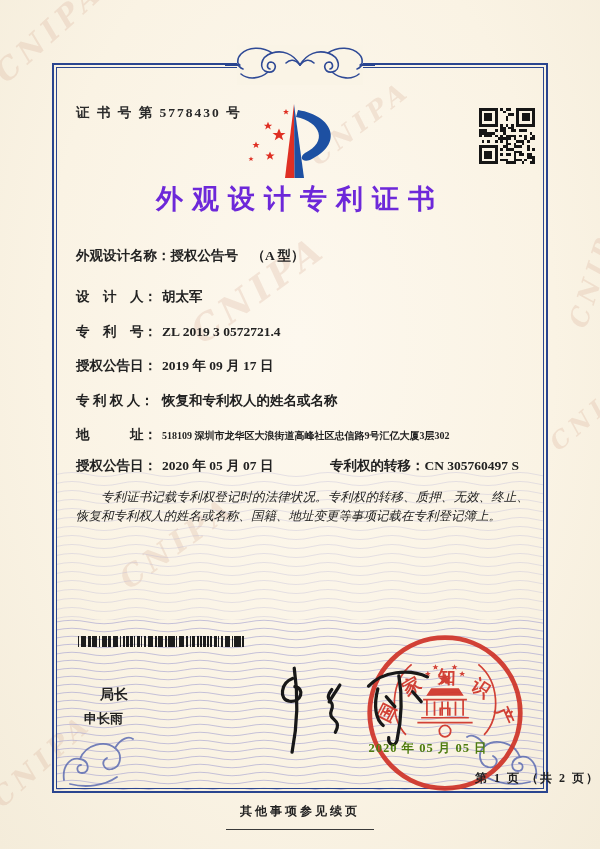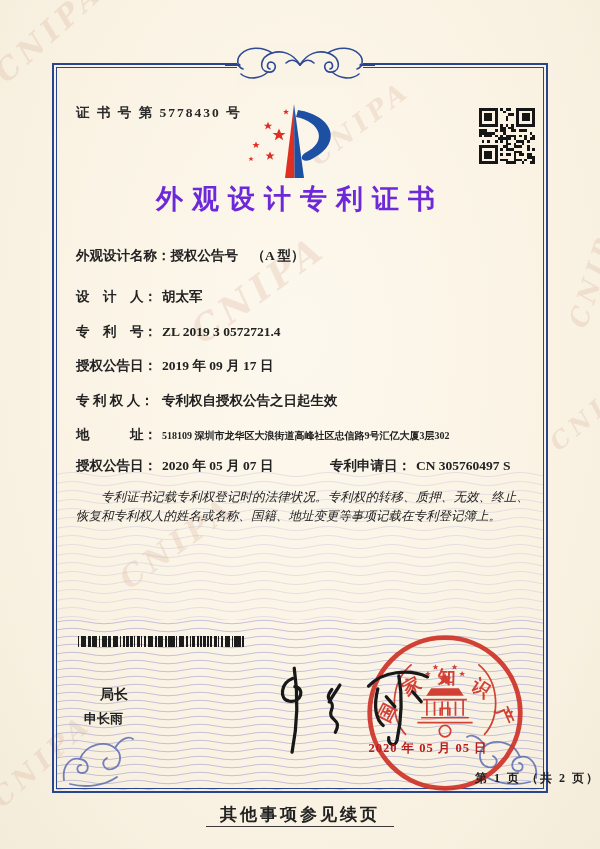--- a/index.html
+++ b/index.html
@@ -76,28 +76,28 @@
   
   .sig-title { left:100px; top:686px; z-index:5;
     font-family:"Liberation Sans",sans-serif; font-weight:bold; font-size:14px; color:#222; }
   .sig-name  { left:84px; top:710px; z-index:5;
     font-family:"Liberation Sans",sans-serif; font-weight:bold; font-size:13px; color:#222; }
   .signature { left:272px; top:662px; width:170px; height:92px; z-index:5; transform:rotate(-2deg); }
 
   
   .seal { left:364px; top:632px; width:162px; height:162px; z-index:4; opacity:.93; }
   .seal-date { left:358px; top:740px; width:140px; z-index:6; text-align:center;
-    font-size:12.5px; font-weight:bold; letter-spacing:1px; color:#b91c1c; }
+    font-size:12.5px; font-weight:bold; letter-spacing:1px; color:#4d7c0f; }
 
   
   .page-info { left:0; right:0; top:770px; z-index:4; text-align:right;
     font-size:12px; font-weight:bold; letter-spacing:2px; color:#222; }
   .cont-note { left:50%; top:803px; transform:translateX(-50%); z-index:4;
-    font-size:17px; font-weight:bold; letter-spacing:3px; color:#222;
-    padding:0 14px 0 14px; border-bottom:1.5px solid #3a3a3a; }
+    font-size:12px; font-weight:bold; letter-spacing:3px; color:#222;
+    padding:0 14px 9px 14px; border-bottom:1.5px solid #3a3a3a; }
 
   svg { display:block; }
 </style>
 </head>
 <body>
 
 <div class="wm" style="left:-18px; top:14px; font-size:30px; transform:rotate(-42deg);">CNIPA</div>
 <div class="wm" style="left:300px; top:108px; font-size:26px; transform:rotate(-38deg);">CNIPA</div>
 <div class="wm" style="left:180px; top:268px; font-size:36px; transform:rotate(-36deg);">CNIPA</div>
 <div class="wm" style="left:536px; top:255px; font-size:26px; transform:rotate(-72deg);">CNIPA</div>
@@ -310,28 +310,28 @@
 <div class="abs field-row row-1">
   <span class="lbl">设　计　人：</span><span class="val">胡太军</span>
 </div>
 <div class="abs field-row row-2">
   <span class="lbl">专　利　号：</span><span class="val">ZL 2019 3 0572721.4</span>
 </div>
 <div class="abs field-row row-3">
   <span class="lbl">授权公告日：</span><span class="val">2019 年 09 月 17 日</span>
 </div>
 <div class="abs field-row row-4">
-  <span class="lbl">专 利 权 人：</span><span class="val">专利权自授权公告之日起生效</span>
+  <span class="lbl">专 利 权 人：</span><span class="val">恢复和专利权人的姓名或名称</span>
 </div>
 <div class="abs field-row row-5">
   <span class="lbl">地　　　址：</span><span class="val">518109 深圳市龙华区大浪街道高峰社区忠信路9号汇亿大厦3层302</span>
 </div>
 <div class="abs field-row row-6">
   <span><span class="lbl">授权公告日：</span><span class="val">2020 年 05 月 07 日</span></span>
-  <span class="pair2"><span class="lbl">专利申请日：</span><span class="val">CN 305760497 S</span></span>
+  <span class="pair2"><span class="lbl">专利权的转移：</span><span class="val">CN 305760497 S</span></span>
 </div>
 
 <div class="abs legal">
   <p>专利证书记载专利权登记时的法律状况。专利权的转移、质押、无效、终止、恢复和专利权人的姓名或名称、国籍、地址变更等事项记载在专利登记簿上。</p>
 </div>
 
 <div class="abs barcode"></div>
 
 <div class="abs sig-title">局长</div>
 <div class="abs sig-name">申长雨</div>

